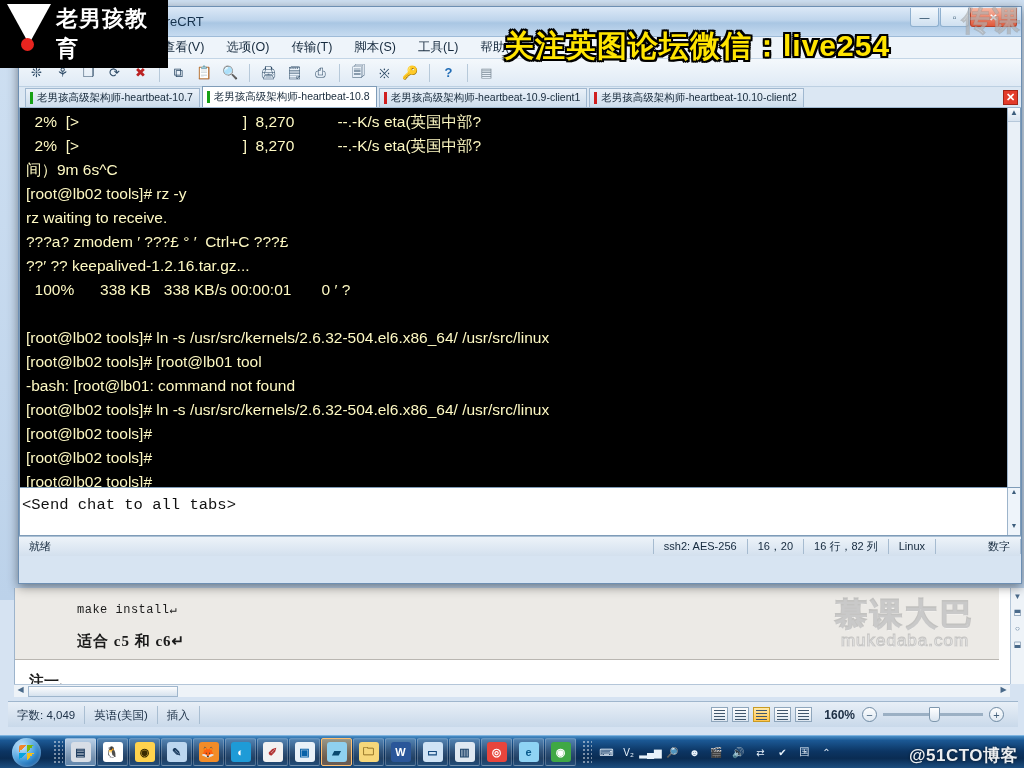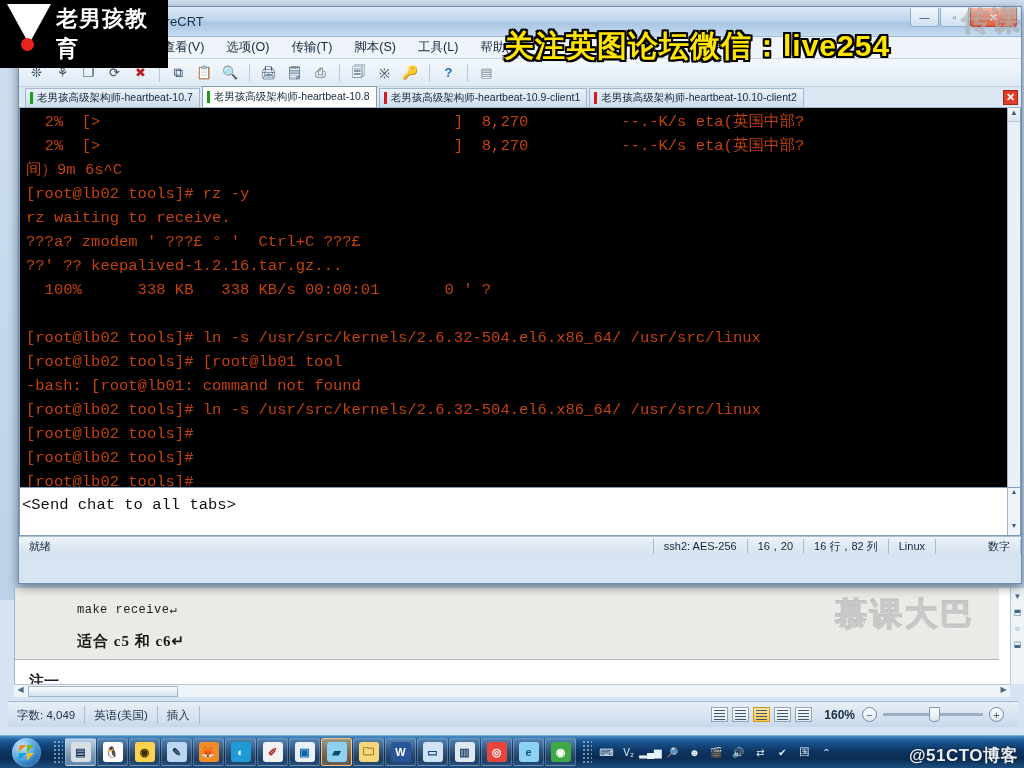--- a/index.html
+++ b/index.html
@@ -178,22 +178,22 @@
     display:flex;align-items:center;justify-content:center;
     border: 1px solid #a32417;
   }
 
   #crt-term {
     position: relative; height: 380px; background: #000; overflow: hidden;
     border: 1px solid #7f9cb8; border-top: none;
   }
   #term-text {
     position: absolute; left: 6px; top: 2px;
-    font-family: Liberation Mono, monospace;
-    font-size: 15.5px; line-height: 24px; color: #c2410c;
+    font-family: Liberation Sans, sans-serif;
+    font-size: 15.5px; line-height: 24px; color: #fef9c3;
     white-space: pre;
   }
   #term-vscroll {
     position: absolute; right: 0; top: 0; width: 13px; height: 100%;
     background: #e9f0f7; border-left: 1px solid #9db4cb;
   }
   #term-vscroll .vbtn {
     height: 14px; text-align: center; font-size: 8px; color: #3d5e7c;
     background: linear-gradient(#fafcfe,#d8e4f0); border-bottom:1px solid #b6c8da;
   }
@@ -325,27 +325,28 @@
 </head>
 <body>
 
 <div id="root">
 
   <div id="word-app">
     <div id="word-frame-top"></div>
 
     <div id="word-doc-area">
       <div id="word-page"></div>
-      <div class="doc-line" id="doc-line-1">make receive↵</div>
+      <div class="doc-line" id="doc-line-1">make install↵</div>
       <div class="doc-line" id="doc-line-2">适合 c5 和 c6↵</div>
       <div class="doc-line" id="doc-line-3">注一.</div>
     </div>
 
     <div id="mukedaba-wm">
       <div class="wm-cn">慕课大巴</div>
+      <div class="wm-en">mukedaba.com</div>
     </div>
 
     <div id="word-vscroll">
       <div class="vbtn">▼</div>
       <div class="vbtn">⬒</div>
       <div class="vbtn">○</div>
       <div class="vbtn">⬓</div>
     </div>
 
     <div id="word-hscroll">

